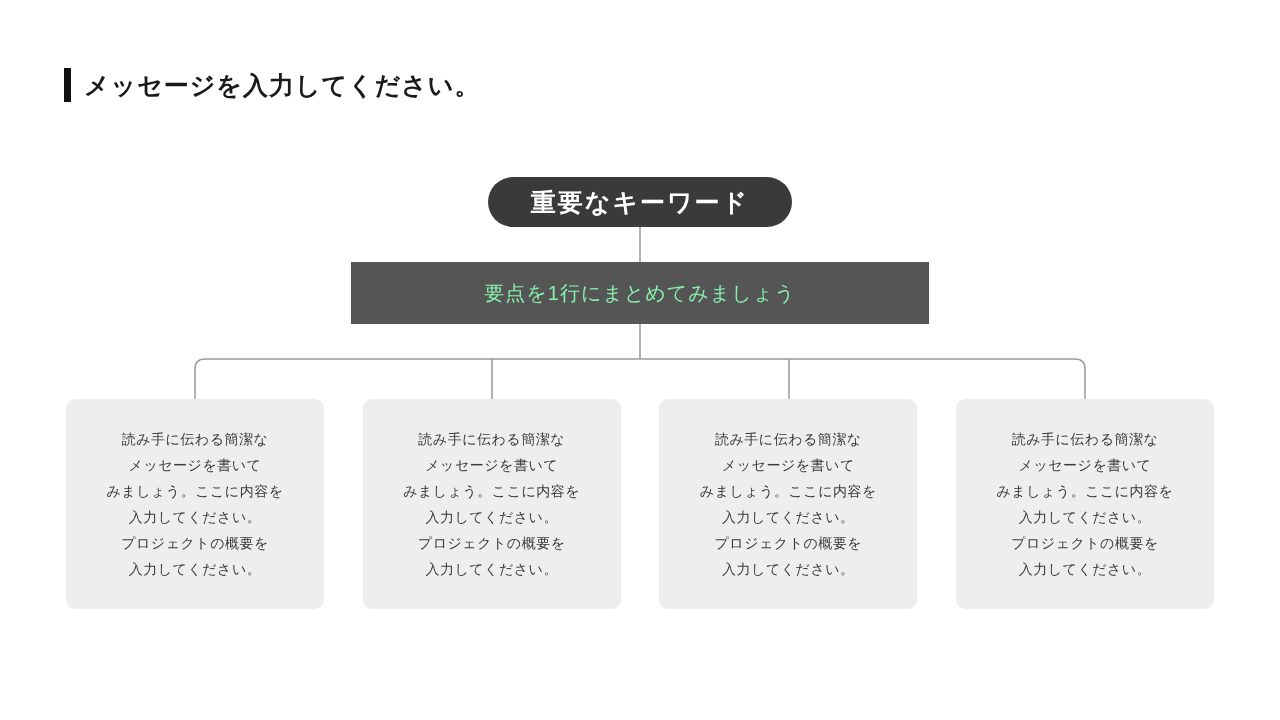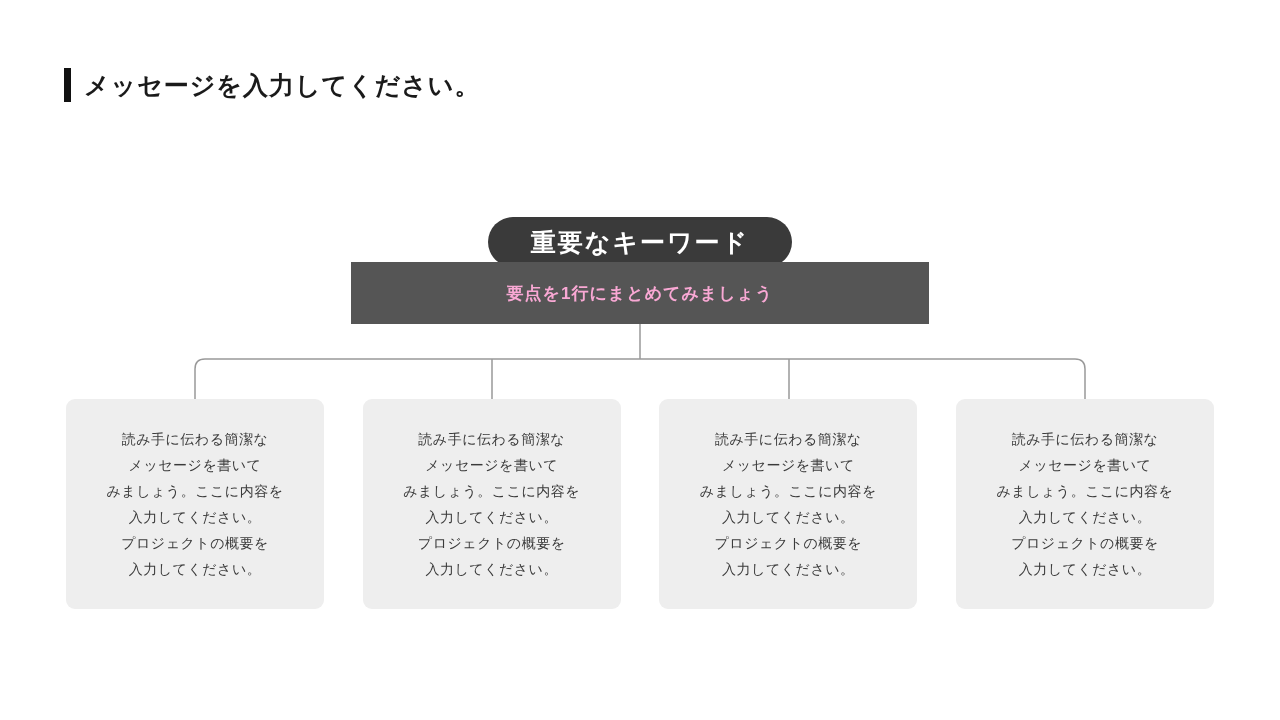--- a/index.html
+++ b/index.html
@@ -25,35 +25,35 @@
   .title-text {
     font-size: 25px; font-weight: 700; color: #1a1a1a; letter-spacing: 1px;
     line-height: 34px; white-space: nowrap;
   }
 
   
   .pill-node {
     position: absolute; left: 640px; top: 177px; transform: translateX(-50%);
     height: 50px; min-width: 304px; padding: 0 34px;
     background: #3a3a3a; border-radius: 25px;
-    display: flex; align-items: center; justify-content: center; margin-top: 40px;
+    display: flex; align-items: center; justify-content: center;
   }
   .pill-node .label {
     color: #ffffff; font-size: 25px; font-weight: 700; letter-spacing: 2px;
     white-space: nowrap;
   }
 
   
   .rect-node {
     position: absolute; left: 351px; top: 262px; width: 578px; height: 62px;
     background: #555555;
     display: flex; align-items: center; justify-content: center;
   }
   .rect-node .label {
-    color: #f9a8d4; font-size: 17px; font-weight: 700; letter-spacing: 1px;
+    color: #86efac; font-size: 20px; font-weight: 400; letter-spacing: 1px;
     white-space: nowrap;
   }
 
   
   .connectors {
     position: absolute; left: 0; top: 0; width: 1280px; height: 720px;
     pointer-events: none;
   }
 
   

